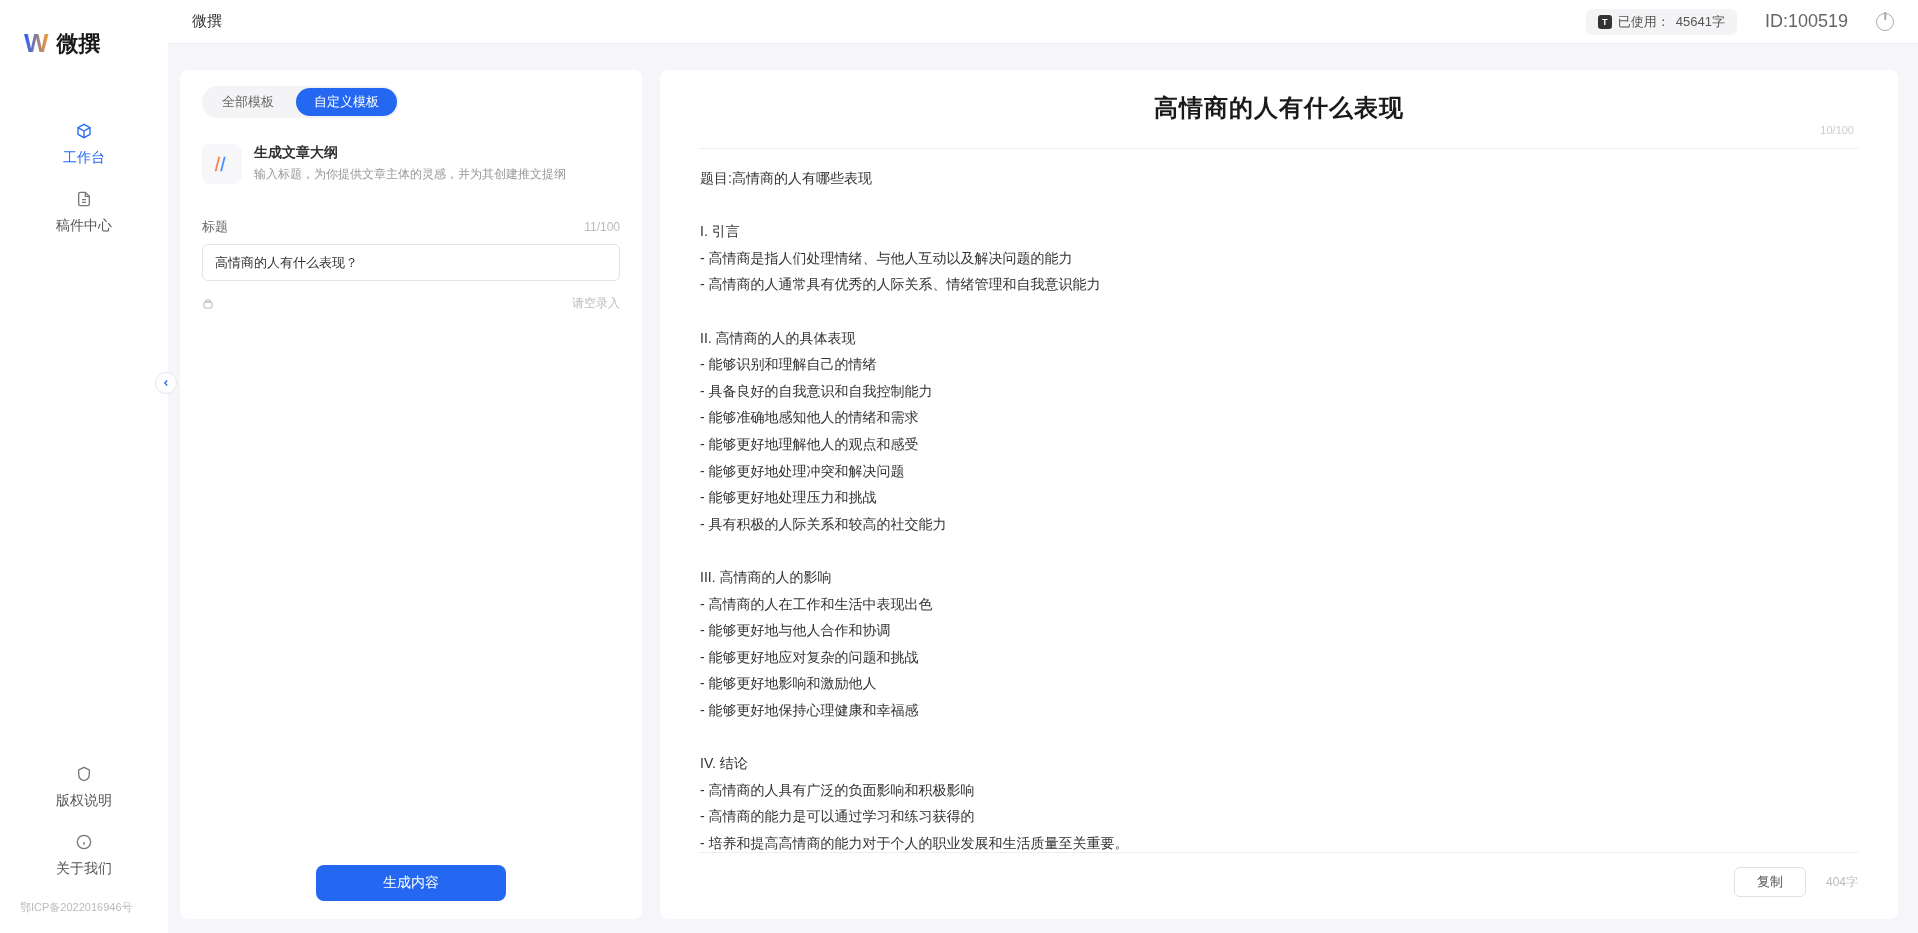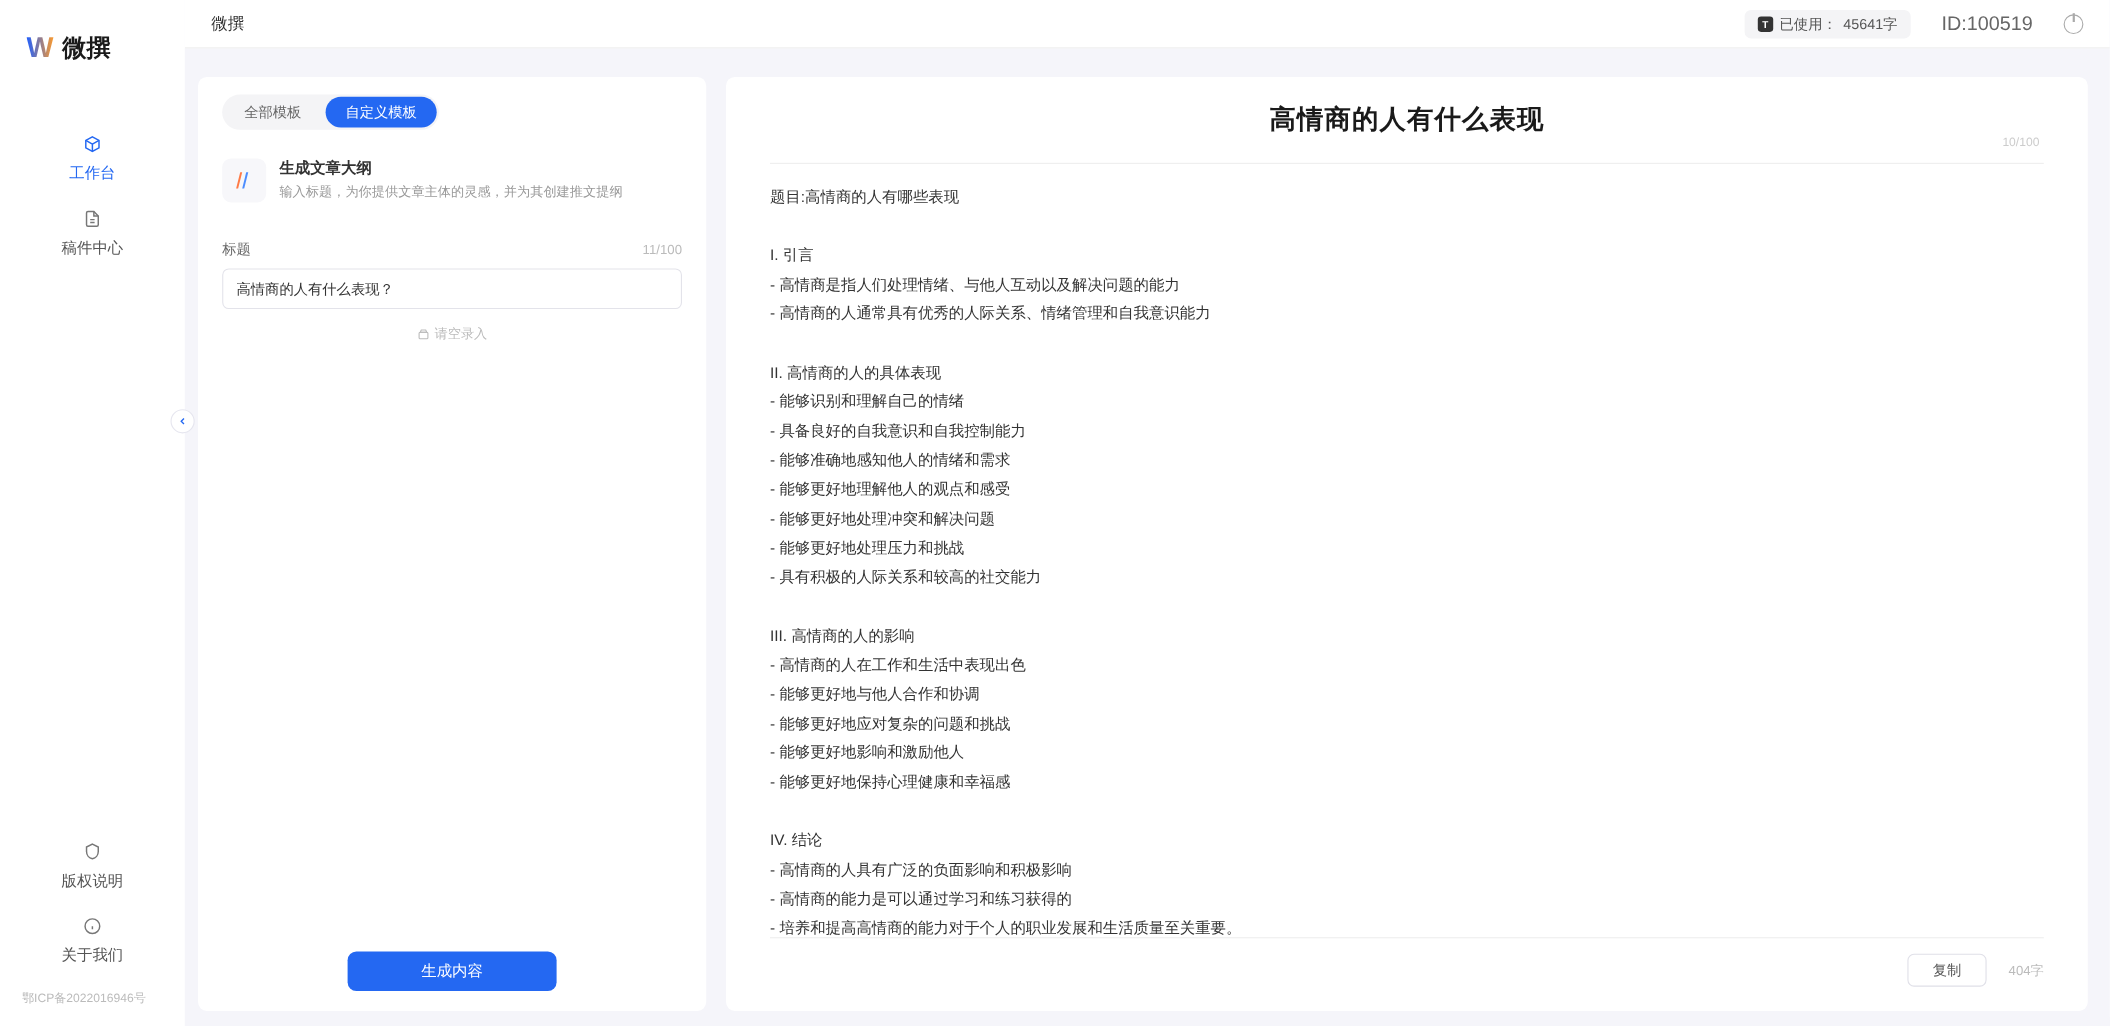--- a/index.html
+++ b/index.html
@@ -261,21 +261,21 @@
       border: 1px solid #e3e3ea;
       border-radius: 6px;
       font-size: 13px;
       color: #333;
       outline: none;
       margin-bottom: 14px;
     }
     .hint-row {
       display: flex;
       align-items: center;
-      justify-content: center;
+      justify-content: space-between;
       gap: 4px;
       font-size: 12px;
       color: #bbb;
       cursor: pointer;
     }
     .generate-btn {
       position: absolute;
       left: 50%;
       bottom: 18px;
       transform: translateX(-50%);

